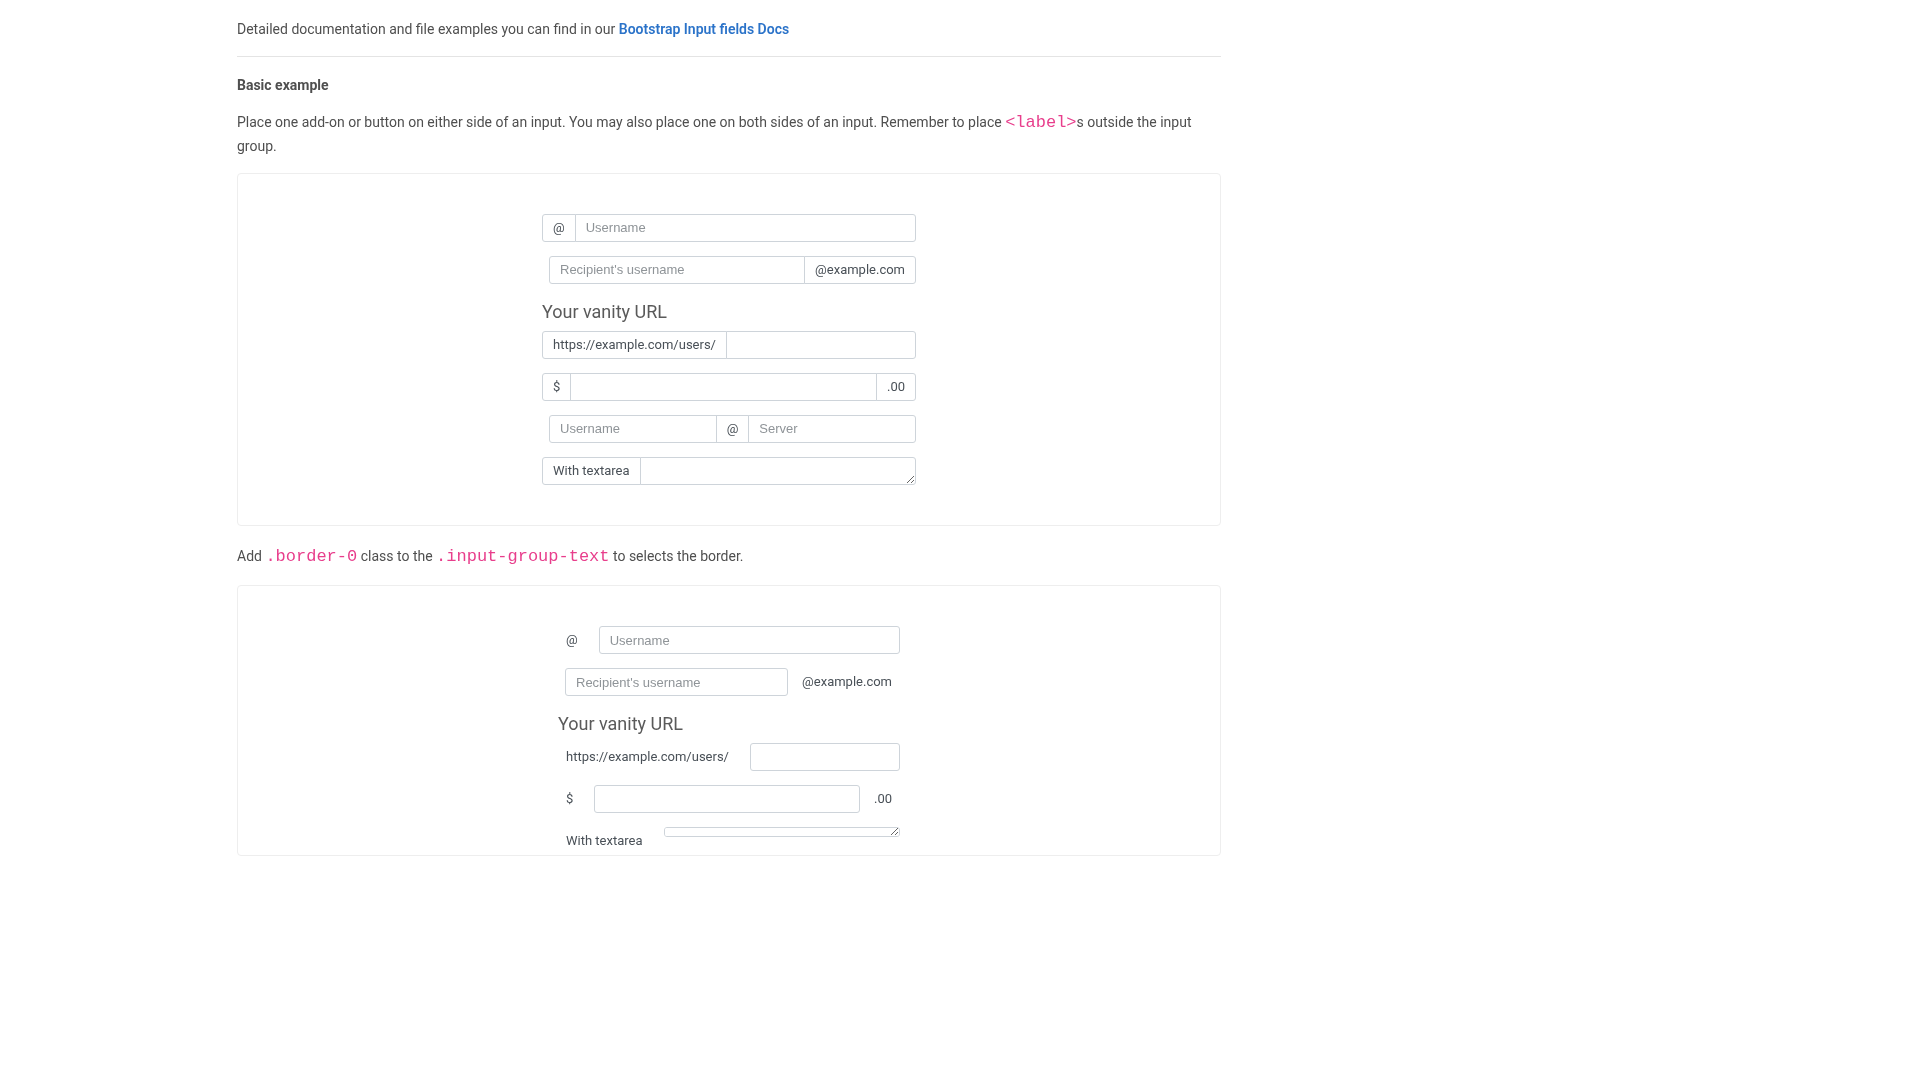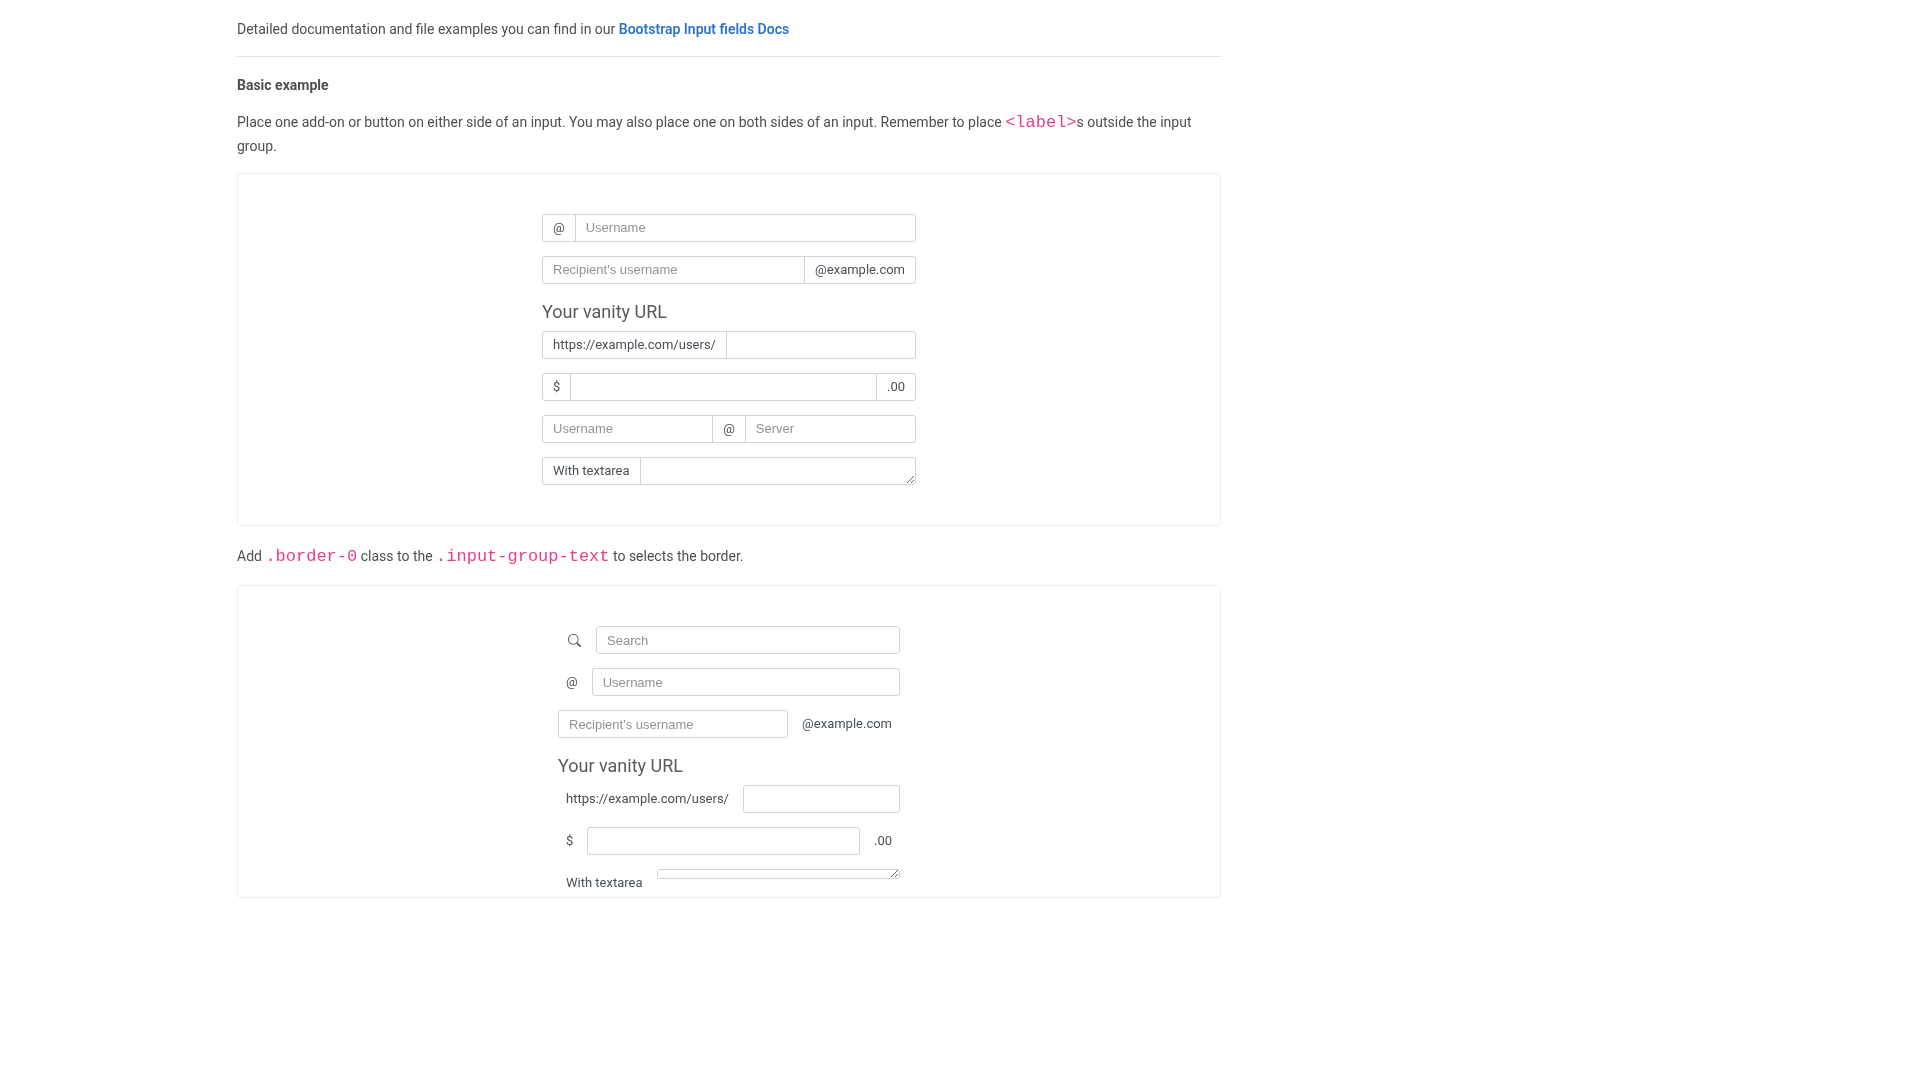--- a/index.html
+++ b/index.html
@@ -63,20 +63,21 @@
     flex:1 1 auto;
     min-width:0;
     height:28px;
     padding:0 10px;
     font-size:13px;
     color:#495057;
     background:#fff;
     border:1px solid #ced4da;
     border-radius:3px;
     outline:none;
+    margin-left:7px;
   }
   .form-control::placeholder{color:#8f9498;}
   textarea.form-control{
     height:28px;
     resize:both;
     padding:4px 10px;
     line-height:18px;
   }
   
   .input-group.joined > :not(:first-child){margin-left:-1px;}
@@ -156,30 +157,20 @@
   </div>
 
 
   <p>
     <span>Add </span><code>.border-0</code><span> class to the </span><code>.input-group-text</code><span> to selects the border.</span>
   </p>
 
   <div class="example-box" style="padding-bottom:0;">
     <div class="example-inner noborder">
 
-      <div class="input-group spaced">
-        <span class="ig-text noborder">
-          <span class="search-icon">
-            <svg viewBox="0 0 16 16">
-                <path d="M11.742 10.344a6.5 6.5 0 1 0-1.397 1.398l3.85 3.85a1 1 0 0 0 1.415-1.414l-3.868-3.834zM12 6.5A5.5 5.5 0 1 1 1 6.5a5.5 5.5 0 0 1 11 0z"></path>
-              </svg>
-          </span>
-        </span>
-        <input type="text" class="form-control" placeholder="Search" style="">
-      </div>
 
       <div class="input-group spaced">
         <span class="ig-text noborder">@</span>
         <input type="text" class="form-control" placeholder="Username" style="">
       </div>
 
       <div class="input-group spaced">
         <input type="text" class="form-control" placeholder="Recipient's username" style="">
         <span class="ig-text noborder">@example.com</span>
       </div>

